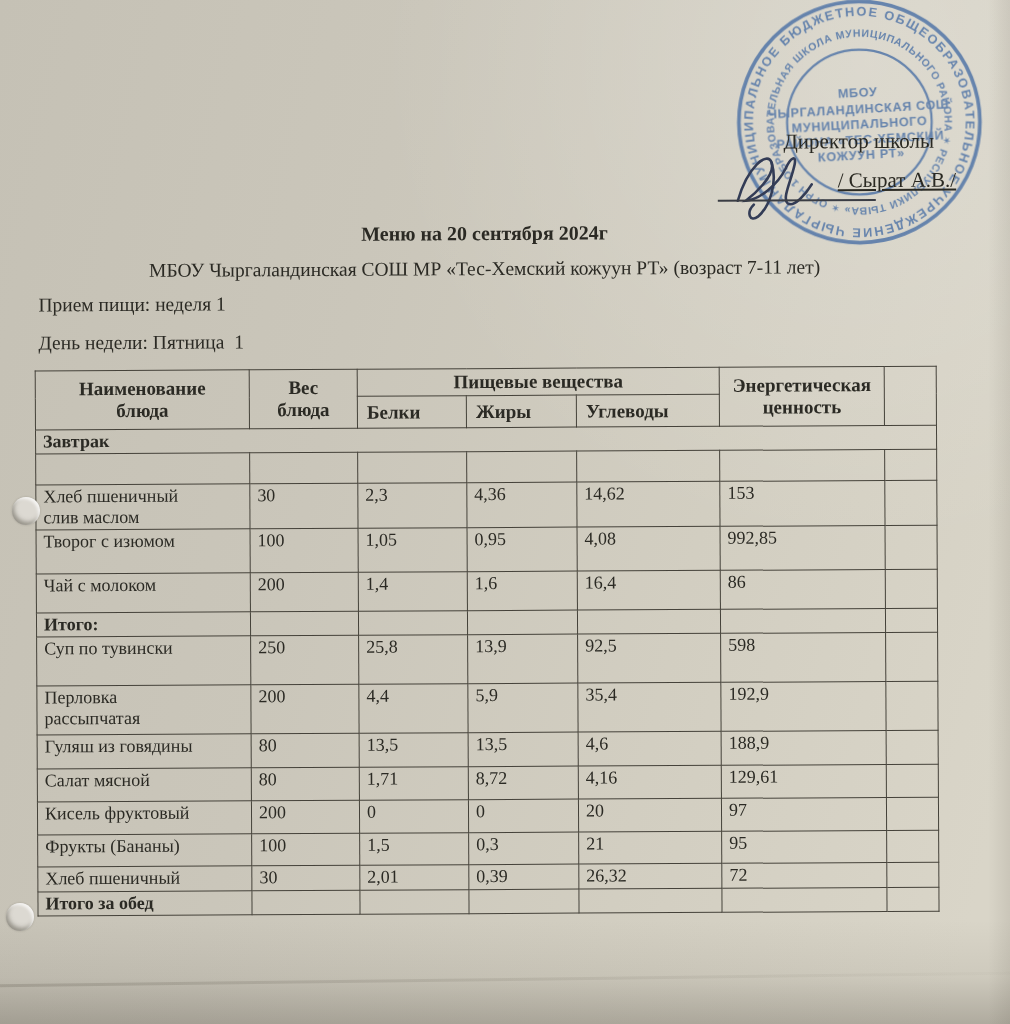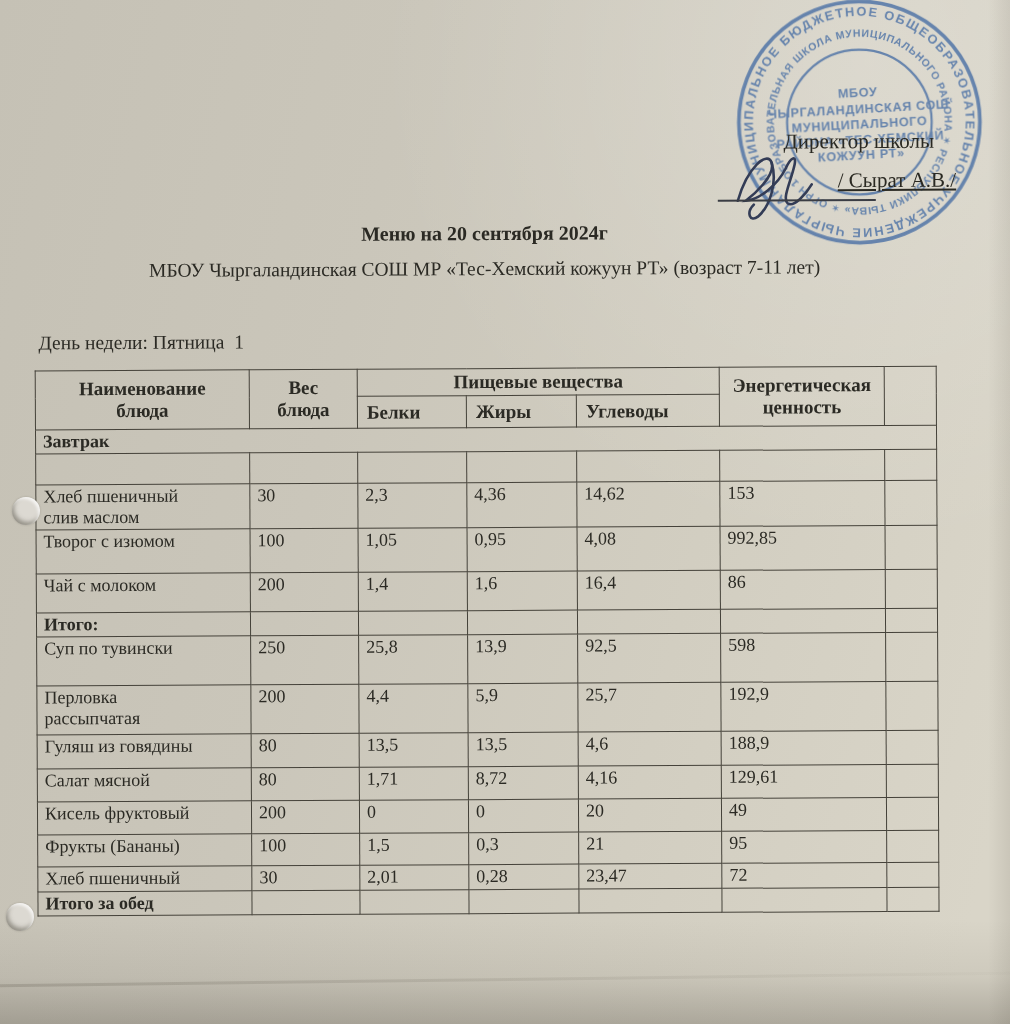--- a/index.html
+++ b/index.html
@@ -155,20 +155,21 @@
           <path d="M 22,58 C 32,24 52,8 56,20 C 60,33 38,52 30,58 C 44,57 62,42 70,26 C 75,15 81,12 79,22 C 75,40 66,56 72,61 C 78,65 90,52 96,42"></path>
           <path d="M 56,20 C 62,40 54,64 42,74 C 34,80 30,70 38,62"></path>
         </g>
       </svg>
       <div class="sig-line"></div>
       <div class="sig-name">/ Сырат А.В./</div>
     </div>
 
     <div class="title">Меню на 20 сентября 2024г</div>
     <div class="subtitle">МБОУ Чыргаландинская СОШ МР «Тес-Хемский кожуун РТ» (возраст 7-11 лет)</div>
+    <div class="meta meal">Прием пищи: неделя 1</div>
     <div class="meta day">День недели: Пятница  1</div>
 
     <table id="menu">
       <colgroup>
         <col style="width:214px">
           <col style="width:108px">
           <col style="width:109px">
         <col style="width:110px">
           <col style="width:143px">
           <col style="width:165px">
@@ -249,21 +250,21 @@
             <td>92,5</td>
             <td>598</td>
             <td></td>
           </tr>
           <tr>
             <td class="name-cell">Перловка
 рассыпчатая</td>
             <td>200</td>
             <td>4,4</td>
             <td>5,9</td>
-            <td>25,7</td>
+            <td>35,4</td>
             <td>192,9</td>
             <td></td>
           </tr>
           <tr>
             <td class="name-cell">Гуляш из говядины</td>
             <td>80</td>
             <td>13,5</td>
             <td>13,5</td>
             <td>4,6</td>
             <td>188,9</td>
@@ -277,38 +278,38 @@
             <td>4,16</td>
             <td>129,61</td>
             <td></td>
           </tr>
           <tr>
             <td class="name-cell">Кисель фруктовый</td>
             <td>200</td>
             <td>0</td>
             <td>0</td>
             <td>20</td>
-            <td>49</td>
+            <td>97</td>
             <td></td>
           </tr>
           <tr>
             <td class="name-cell">Фрукты (Бананы)</td>
             <td>100</td>
             <td>1,5</td>
             <td>0,3</td>
             <td>21</td>
             <td>95</td>
             <td></td>
           </tr>
           <tr>
             <td class="name-cell">Хлеб пшеничный</td>
             <td>30</td>
             <td>2,01</td>
-            <td>0,28</td>
-            <td>23,47</td>
+            <td>0,39</td>
+            <td>26,32</td>
             <td>72</td>
             <td></td>
           </tr>
           <tr>
             <td class="bold name-cell">Итого за обед</td>
             <td></td>
             <td></td>
             <td></td>
             <td></td>
             <td></td>

